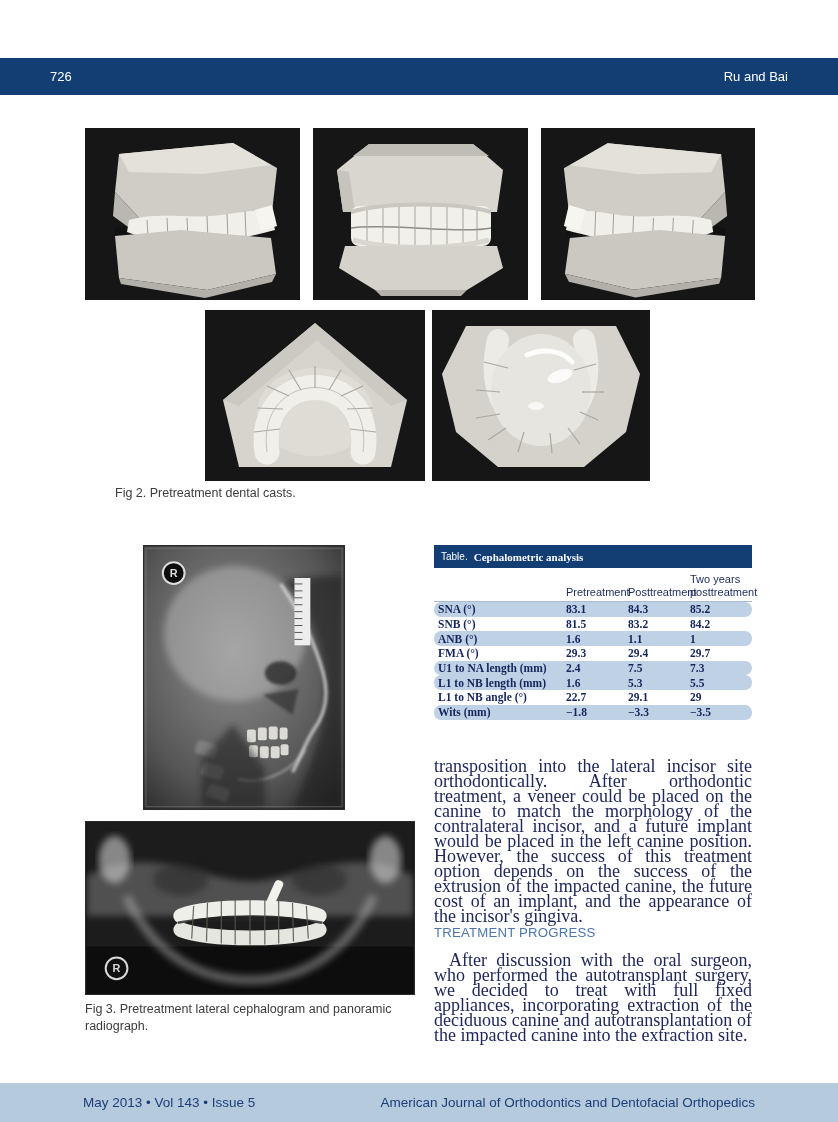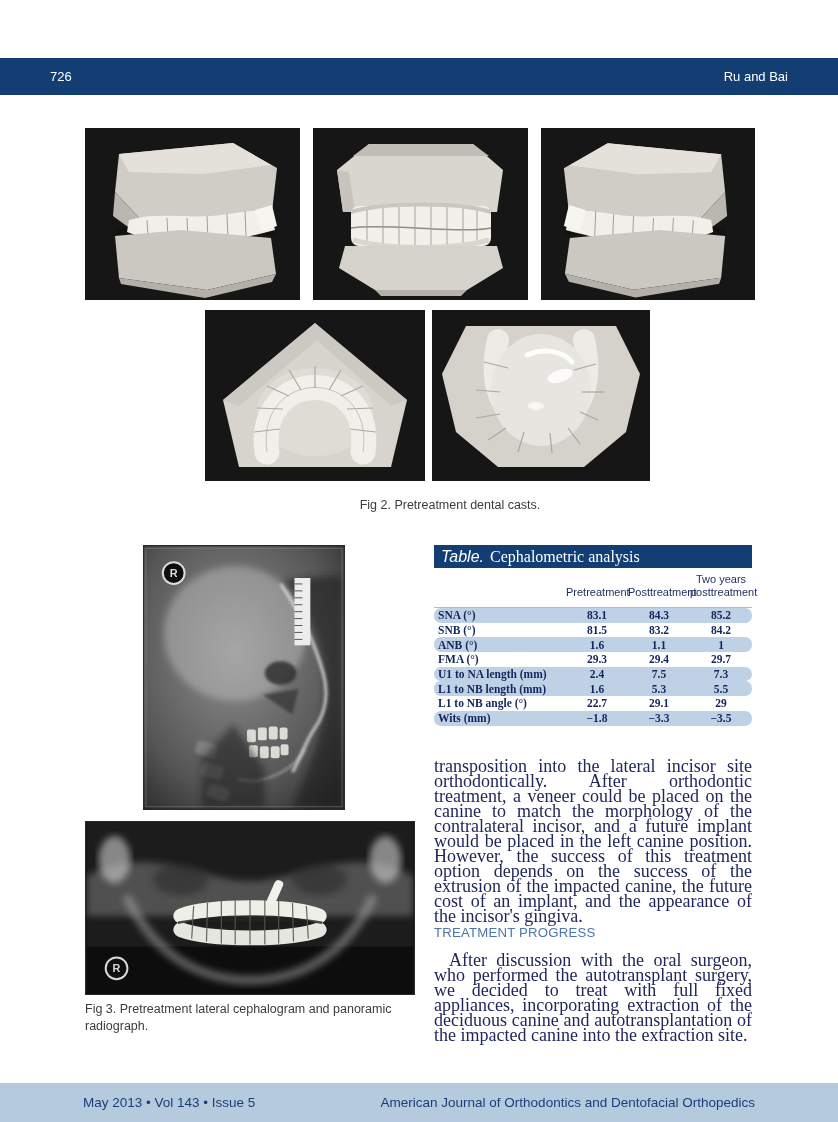--- a/index.html
+++ b/index.html
@@ -16,38 +16,38 @@
     padding:0 83px;box-sizing:border-box;font-size:13.5px;}
 
   
   .photo{position:absolute;background:#161616;}
   .photo svg{display:block;width:100%;height:100%;}
   .xray{position:absolute;background:#161616;border:1px solid #2a2a2a;box-sizing:border-box;}
   .xray svg{display:block;width:100%;height:100%;}
 
   
   .caption{position:absolute;font-size:12.5px;color:var(--captiontext,#3c3c3c);line-height:16.5px;}
-  .fig2cap{left:115px;top:497px;width:670px;text-align:center;}
+  .fig2cap{left:115px;top:485px;width:670px;text-align:left;}
   .fig3cap{left:85px;top:1001px;width:330px;}
 
   
   .tablewrap{position:absolute;left:434px;top:545px;width:318px;}
   .thead{height:23px;background:var(--navy,#123e73);color:#ffffff;display:flex;
     align-items:center;padding:0 7px;box-sizing:border-box;gap:6px;}
-  .thead .tlab{font-size:16px;font-style:italic;}
-  .thead .ttitle{font-family:"Liberation Serif",serif;font-weight:normal;font-size:16px;}
+  .thead .tlab{font-size:10px;}
+  .thead .ttitle{font-family:"Liberation Serif",serif;font-weight:bold;font-size:11px;}
   .colhead{display:grid;grid-template-columns:132px 62px 62px 62px;padding-top:5px;
     border-bottom:1px solid #a8bcd4;font-size:11px;color:#1c2b5e;}
-  .colcell{display:flex;flex-direction:column;justify-content:flex-end;text-align:center;
-    line-height:13px;padding-bottom:8px;}
+  .colcell{display:flex;flex-direction:column;justify-content:flex-end;
+    line-height:13px;padding-bottom:2px;}
   .trow{display:grid;grid-template-columns:132px 62px 62px 62px;height:14.7px;align-items:center;
     font-family:"Liberation Serif",serif;font-weight:bold;font-size:11.5px;color:#14255c;}
   .trow.alt{background:var(--altrow,#bfd1e5);border-radius:7px;}
   .tlabel{padding-left:4px;white-space:nowrap;}
-  .tval{text-align:center;}
+  .tval{text-align:left;}
 
   
   .para{position:absolute;left:434px;width:318px;font-family:"Liberation Serif",serif;
     font-size:18px;line-height:15px;color:var(--bodytext,#20285a);text-align:justify;margin-top:7px;}
   .p1{top:752px;}
   .p2{top:946px;text-indent:15px;}
   .sect-heading{position:absolute;left:434px;top:925px;width:318px;
     color:var(--headingblue,#4c76ac);font-size:13.2px;letter-spacing:.2px;}
 </style>
 </head>

